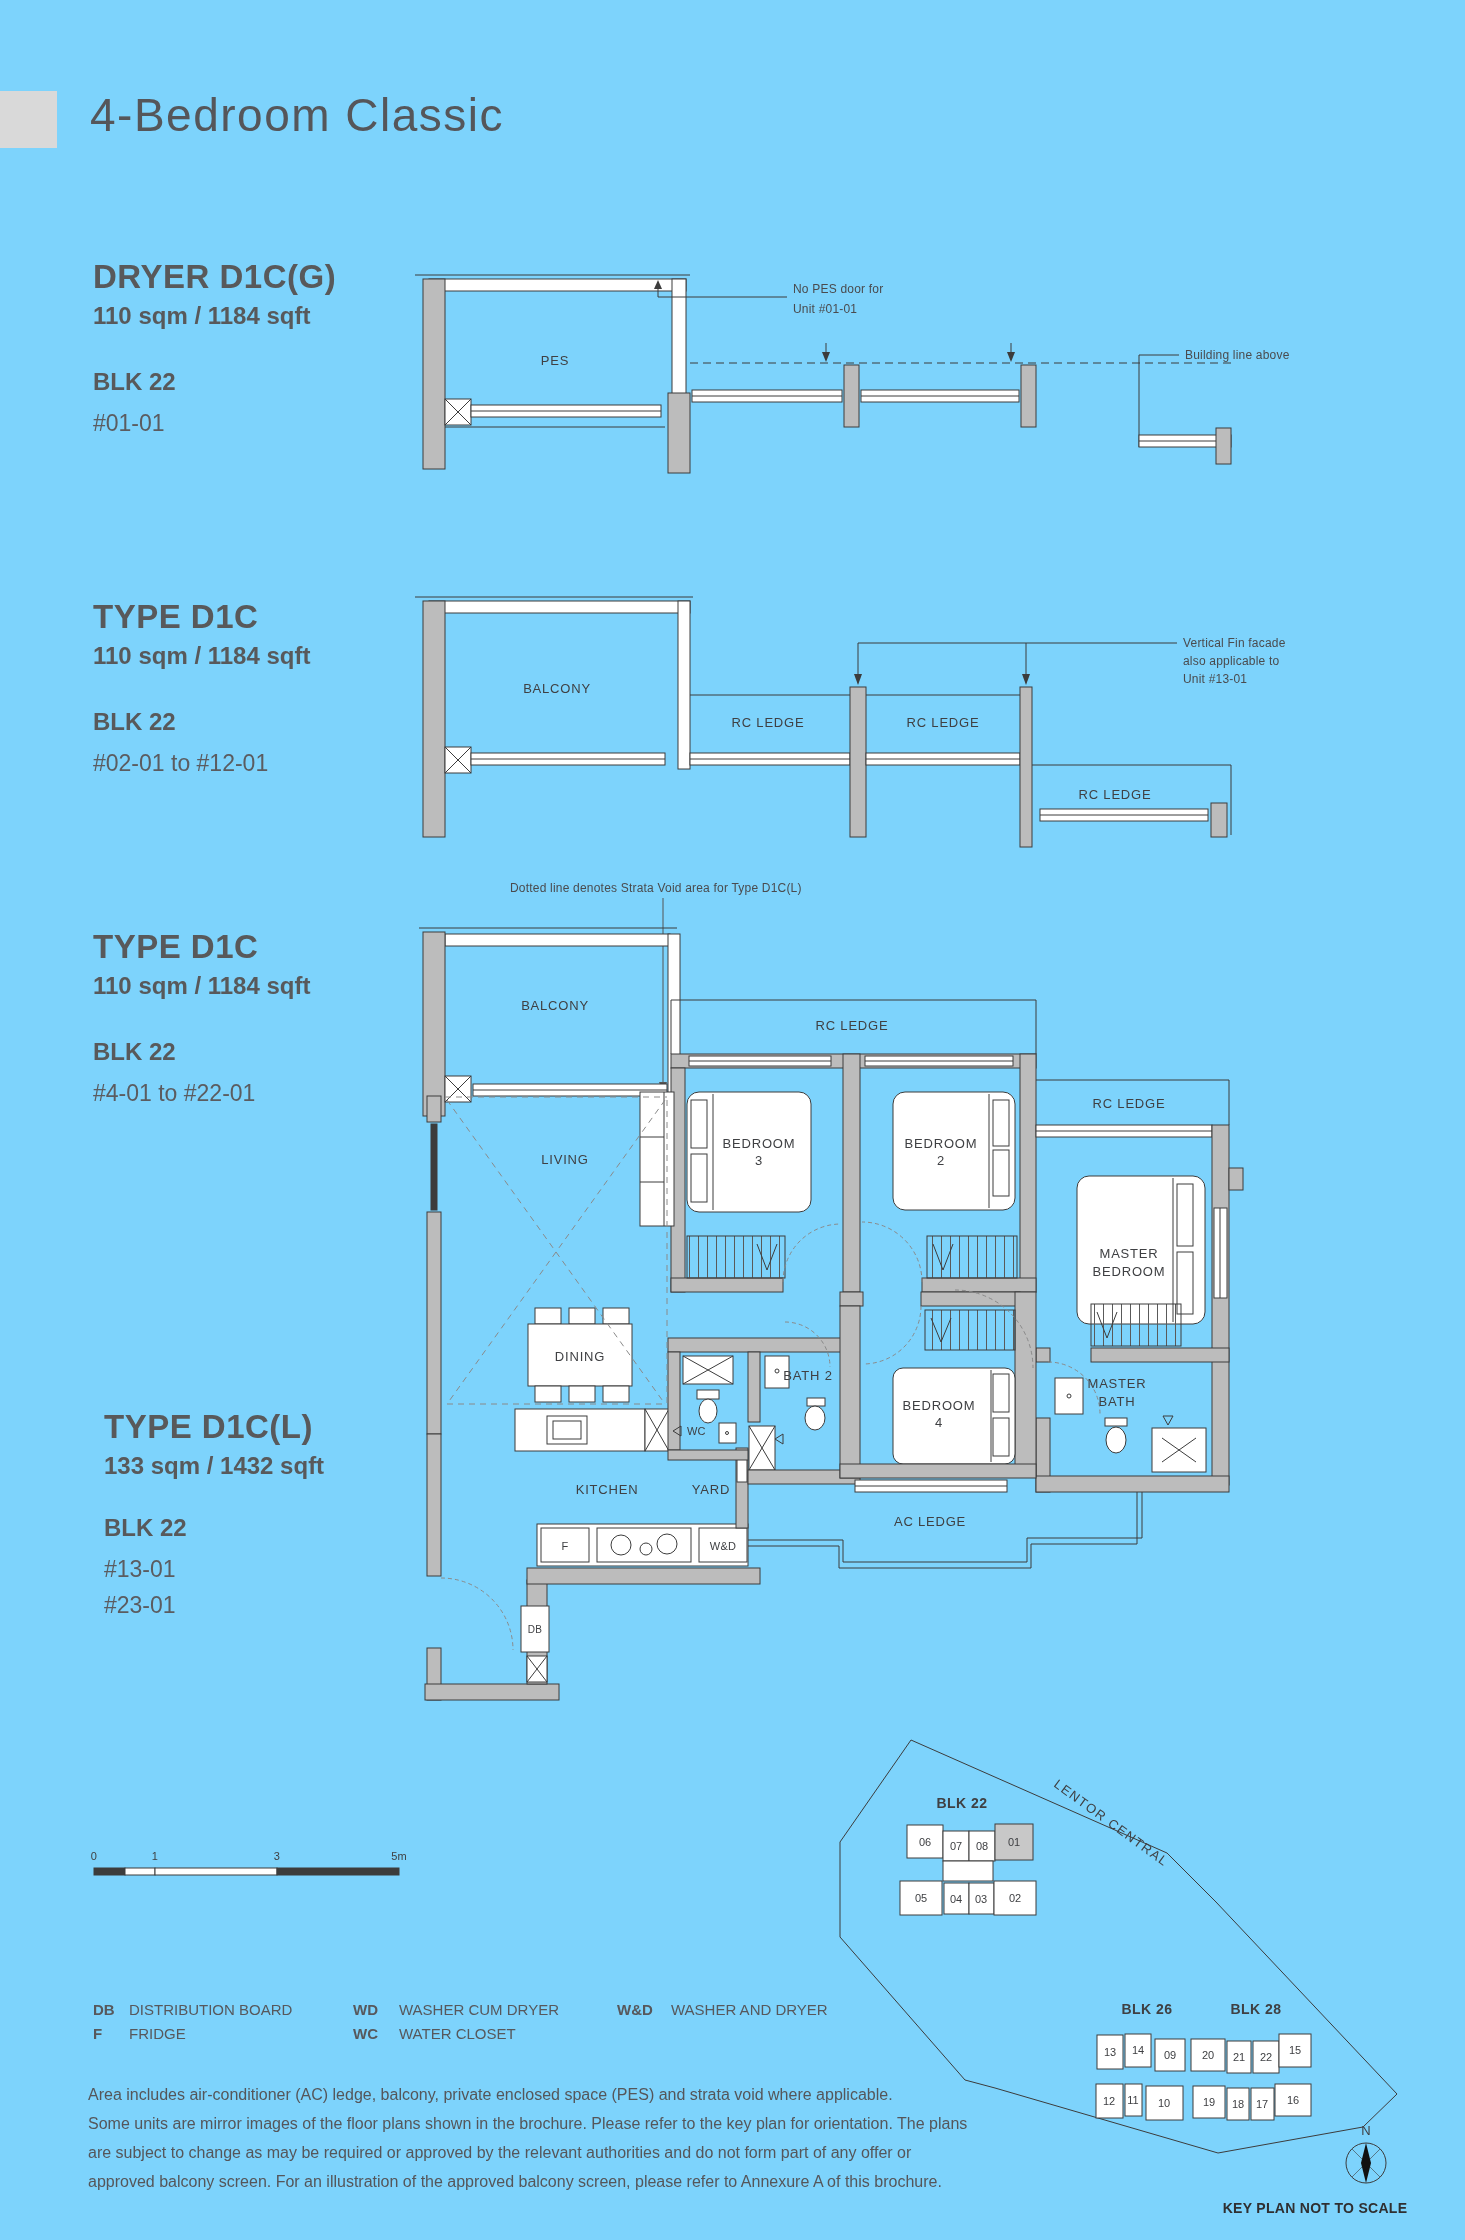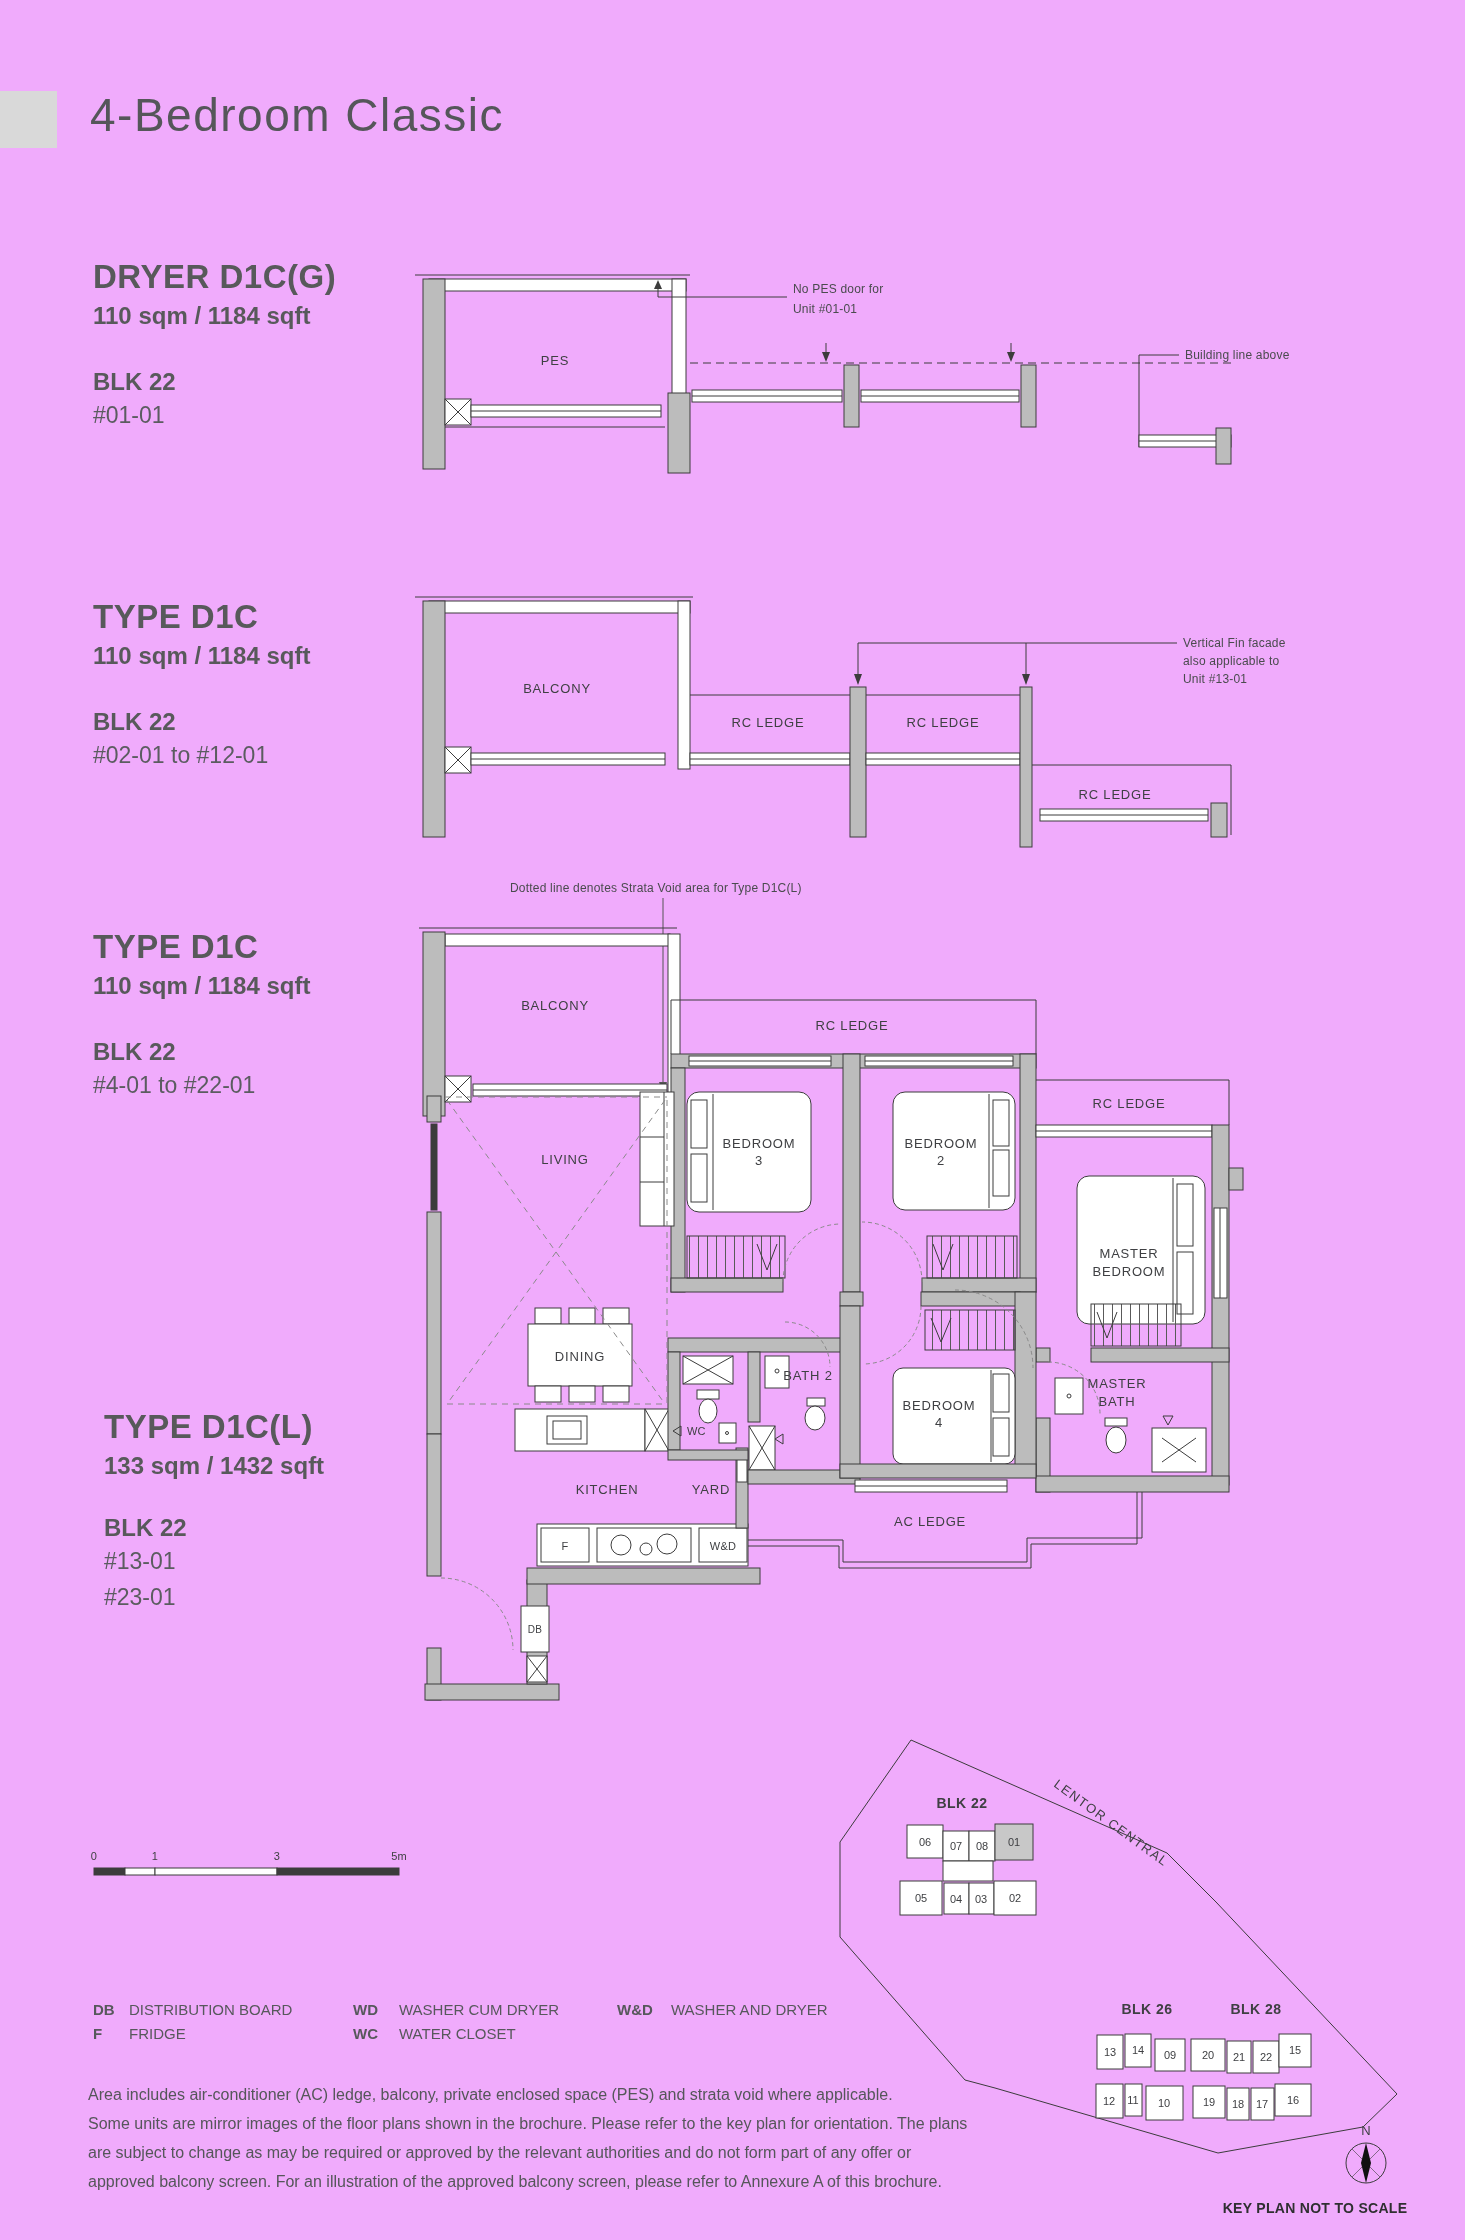--- a/index.html
+++ b/index.html
@@ -1,27 +1,27 @@
 <!DOCTYPE html>
 <html><head>
 <meta charset="utf-8">
 <style>
   html,body{margin:0;padding:0;background:#fff;}
   body{font-family:"Liberation Sans",sans-serif;color:#58595b;}
-  #page{position:relative;width:1465px;height:2240px;background:#f0abfc;overflow:hidden;}
+  #page{position:relative;width:1465px;height:2240px;background:#7dd3fc;overflow:hidden;}
   .abs{position:absolute;}
   
   #corner-square{left:0;top:91px;width:57px;height:57px;background:#d9d9d9;}
   #page-title{left:90px;top:88px;font-size:46px;letter-spacing:1.5px;color:#55565a;font-weight:400;}
   
   .section{width:330px;color:#58595b;}
   .section .type{font-size:33px;font-weight:bold;letter-spacing:.5px;}
   .section .area{font-size:24px;font-weight:bold;margin-top:6px;}
   .section .blk{font-size:24px;font-weight:bold;margin-top:38px;}
-  .section .unit{font-size:23px;font-weight:400;margin-top:6px;color:#5b5c60;}
+  .section .unit{font-size:23px;font-weight:400;margin-top:14px;color:#5b5c60;}
   .section .unit + .unit{margin-top:9px;}
   .section .note-line{font-size:23px;color:#6a6b6e;line-height:31px;}
   .section .note-wrap{margin-top:30px;}
   
   svg text{font-family:"Liberation Sans",sans-serif;fill:#3f4043;}
   .room-label{font-size:13px;letter-spacing:.8px;}
   .small-label{font-size:11px;letter-spacing:.2px;}
   .ann-label{font-size:12px;fill:#4a4b4e;letter-spacing:.2px;}
   .blk-label{font-size:14px;font-weight:bold;letter-spacing:.5px;}
   .unit-num{font-size:11px;}

